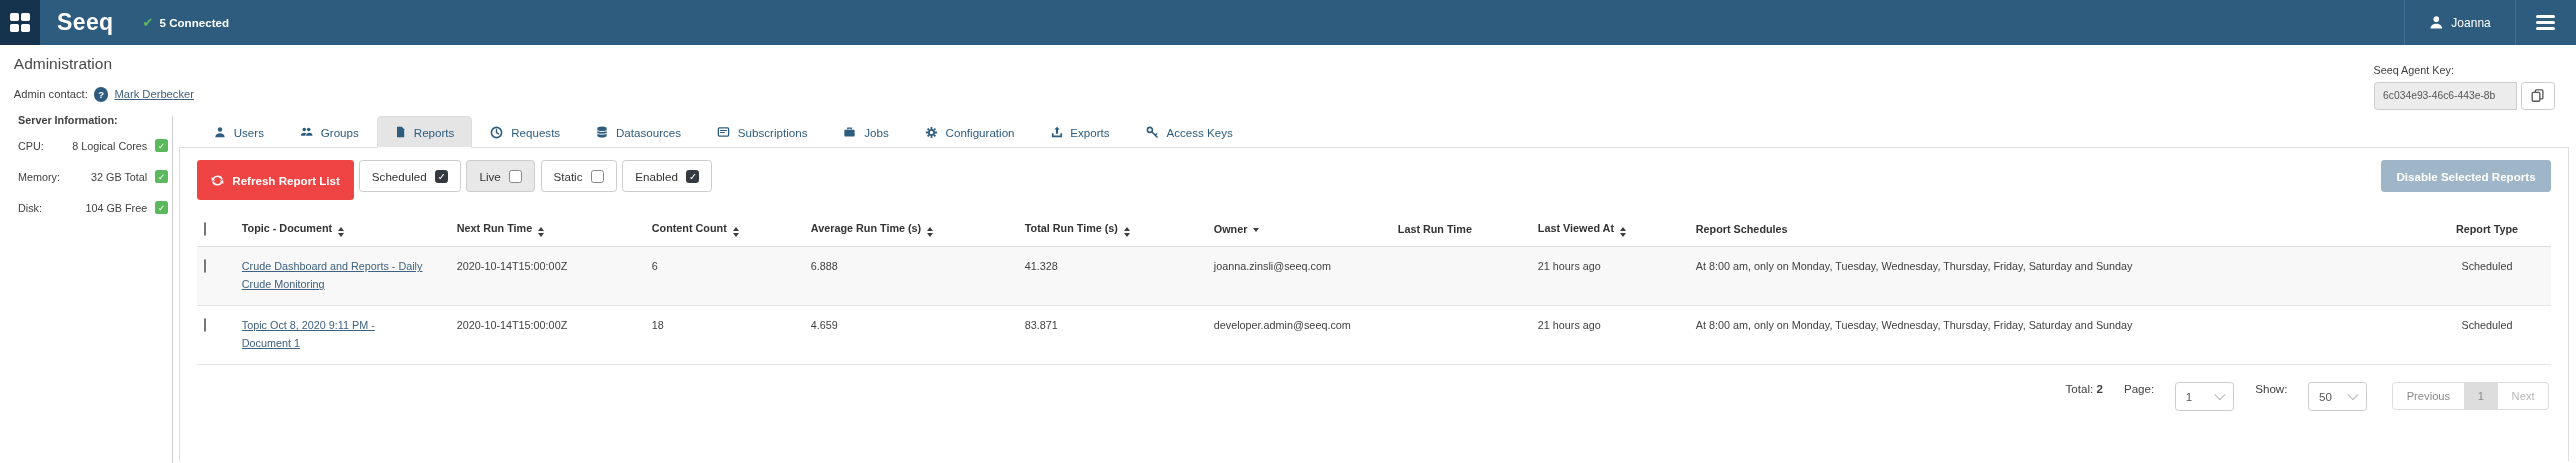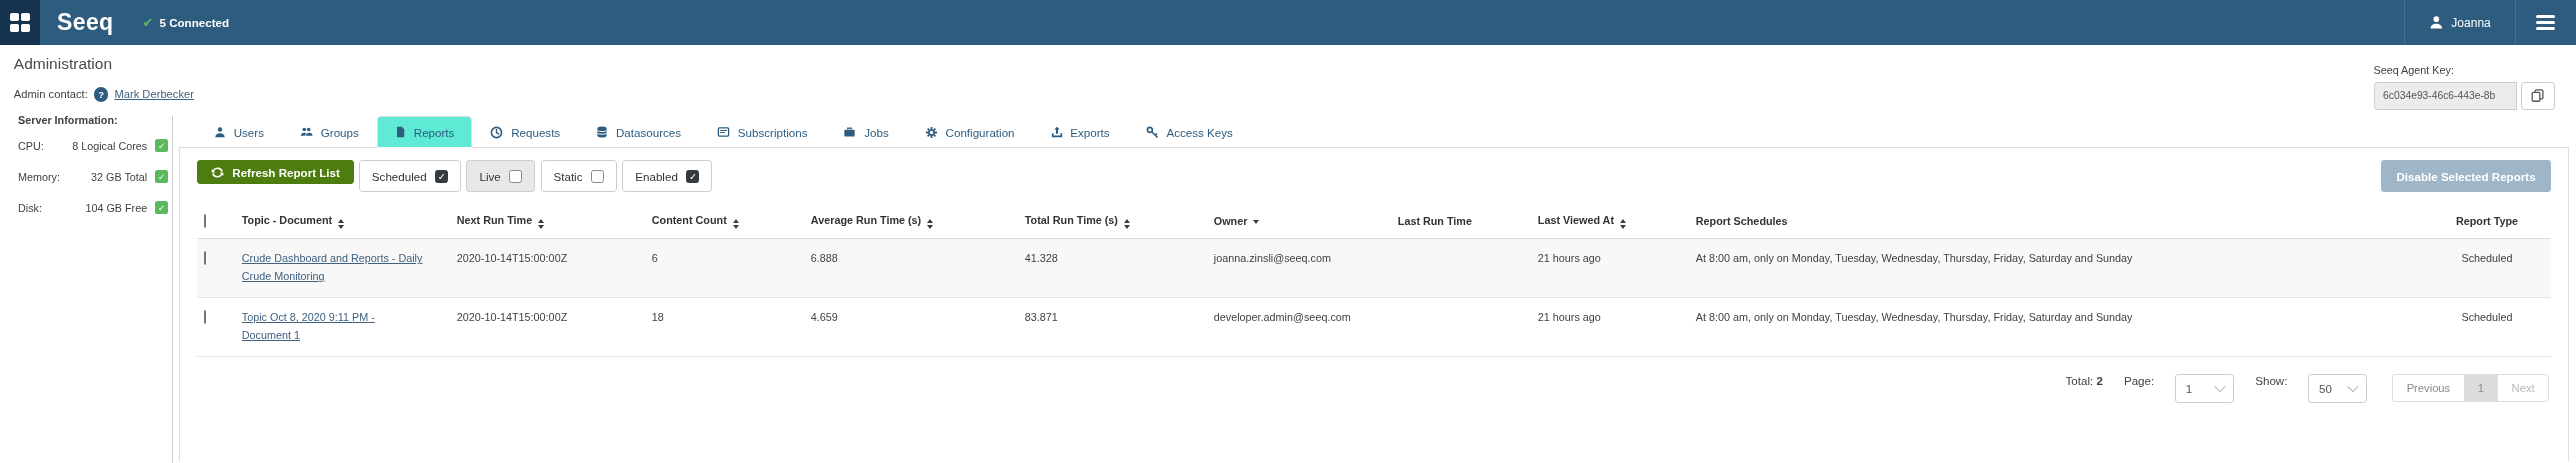--- a/index.html
+++ b/index.html
@@ -45,26 +45,26 @@
   .gcheck { width:13px; height:13px; background:#5cb85c; border-radius:2.6px; color:#fff; font-size:8.6px;
     display:flex; align-items:center; justify-content:center; }
   .gcheck::after { content:"✓"; }
   .vdivider { position:absolute; left:172px; top:71px; bottom:0; width:0.9px; background:#ccc; }
 
   
   .main { margin-left:172px; padding:71px 6.9px 0 6.9px; }
   .tabs { display:flex; align-items:flex-end; padding-left:17px; position:relative; z-index:2; }
   .tab { display:flex; align-items:center; gap:7.8px; padding:8.6px 17px; font-size:11.6px; color:#2d5c7f;
     cursor:pointer; border:0.9px solid transparent; margin-bottom:-0.9px; white-space:nowrap; }
-  .tab.active { background:#5eead4; border-color:#ddd; border-bottom-color:#fff; border-radius:4.3px 4.3px 0 0;text-align:right; }
+  .tab.active { background:#e5e5e5; border-color:#ddd; border-bottom-color:#fff; border-radius:4.3px 4.3px 0 0;text-align:right; }
   .tab svg { flex:0 0 auto; }
 
   .card { border:0.9px solid #ddd; border-bottom:none; background:#fff; position:relative; height:314px; padding:12px 17px 0; }
   .toolbar { display:flex; gap:5.2px; }
-  .btn-refresh { background:#4d7c0f; color:#fff; border:none; border-radius:3.4px; height:24px; padding:0 13.8px;
+  .btn-refresh { background:#ef4444; color:#fff; border:none; border-radius:3.4px; height:40px; padding:0 13.8px;
     font-size:11.6px; font-weight:600; display:flex; align-items:center; gap:8.6px; cursor:pointer; }
   .btn-filter { background:#fff; border:0.9px solid #ccc; border-radius:3.4px; height:32px; padding:0 12px;
     font-size:11.6px; color:#333; display:flex; align-items:center; gap:8.6px; cursor:pointer; }
   .btn-filter.gray { background:#e8e8e8; }
   .cb { width:13px; height:13px; border:0.9px solid #888; border-radius:2.6px; background:#fff; }
   .cb.checked { background:#343a40; border-color:#343a40; color:#fff; font-size:9.5px;
     display:flex; align-items:center; justify-content:center; }
   .cb.checked::after { content:"✓"; }
   .btn-disable { position:absolute; top:12px; right:17px; height:32px; padding:0 15.5px; background:#9fb6c8;
     color:#fff; border:none; border-radius:3.4px; font-size:11.6px; font-weight:600; cursor:default; }

